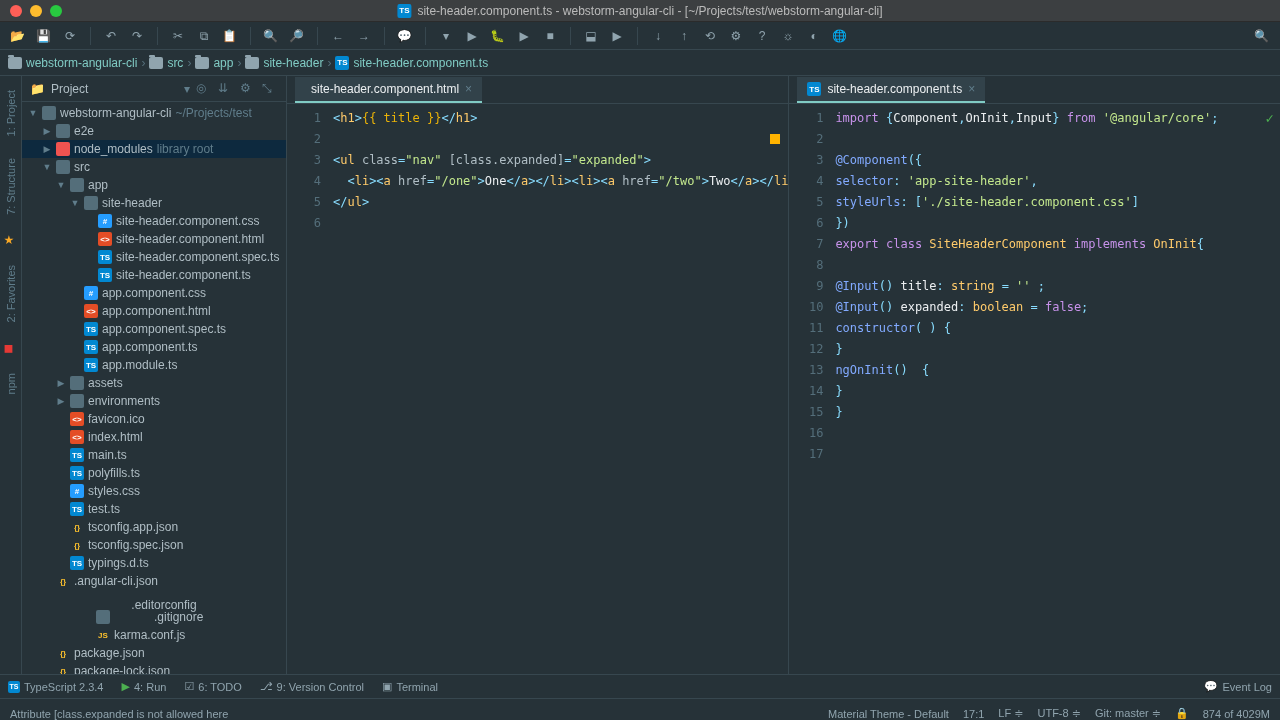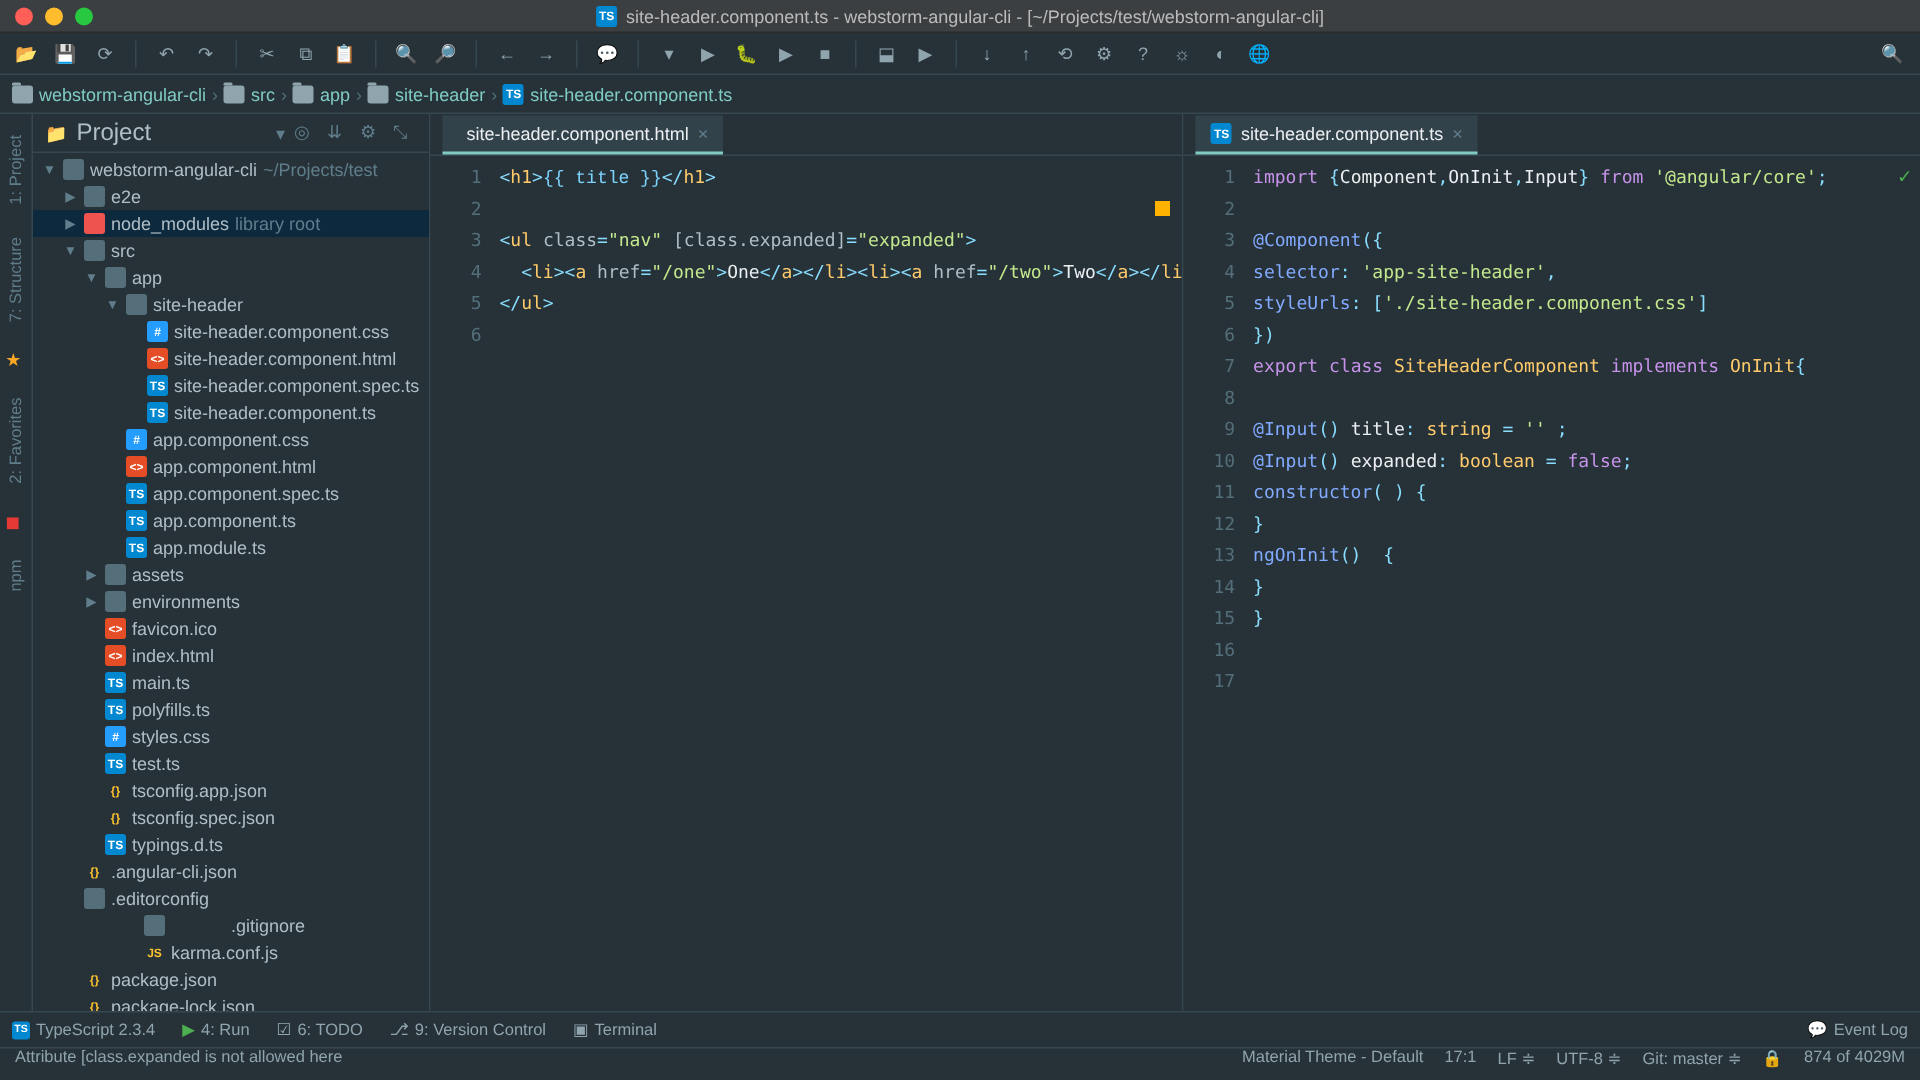--- a/index.html
+++ b/index.html
@@ -130,21 +130,21 @@
   flex-direction: column;
 }
 .project-header {
   height: 26px;
   display: flex;
   align-items: center;
   padding: 0 8px;
   border-bottom: 1px solid #37474f;
   gap: 6px;
 }
-.project-header .title { flex: 1; color: #b0bec5; font-size: 16px; }
+.project-header .title { flex: 1; color: #b0bec5; font-size: 12px; }
 .project-header .hbtn { width: 16px; height: 16px; color: #607d8b; cursor: pointer; }
 .tree {
   flex: 1;
   overflow: hidden;
   padding-top: 2px;
 }
 .tree-item {
   height: 18px;
   display: flex;
   align-items: center;
@@ -229,21 +229,21 @@
 .gutter div { height: 21px; line-height: 21px; }
 .code {
   flex: 1;
   padding-top: 4px;
   position: relative;
 }
 .code-line { height: 21px; line-height: 21px; white-space: pre; }
 .k-tag { color: #ffcb6b; }
 .k-attr { color: #b0bec5; }
 .k-str { color: #c3e88d; }
-.k-mustache { color: #7dd3fc; font-family: Liberation Mono, monospace; }
+.k-mustache { color: #eab308; }
 .k-keyword { color: #c792ea; }
 .k-type { color: #ffcb6b; }
 .k-prop { color: #82aaff; }
 .k-plain { color: #eceff1; }
 .k-punc { color: #89ddff; }
 .warn-marker {
   position: absolute;
   right: 8px;
   top: 30px;
   width: 10px; height: 10px;
@@ -266,21 +266,21 @@
   gap: 18px;
   font-size: 11px;
 }
 .bottom-item { display: flex; align-items: center; gap: 4px; color: #90a4ae; cursor: pointer; }
 .bottom-spacer { flex: 1; }
 .status-bar {
   height: 22px;
   background: #263238;
   border-top: 1px solid #37474f;
   display: flex;
-  align-items: flex-start;
+  align-items: flex-end;
   padding: 0 10px;
   gap: 14px;
   font-size: 11px;
   color: #90a4ae;
 }
 .status-spacer { flex: 1; }
 </style>
 </head>
 <body>
 
@@ -515,21 +515,21 @@
         <div class="tree-item" style="padding-left: 34px;">
           <span class="arrow"></span>
           <span class="ficon ts">TS</span>
           <span class="label">typings.d.ts</span>
         </div>
         <div class="tree-item" style="padding-left: 20px;">
           <span class="arrow"></span>
           <span class="ficon json">{}</span>
           <span class="label">.angular-cli.json</span>
         </div>
-        <div class="tree-item" style="padding-left: 20px;">
+        <div class="tree-item" style="padding-left: 20px; flex-direction: column;">
           <span class="arrow"></span>
           <span class="ficon folder"></span>
           <span class="label">.editorconfig</span>
         </div>
         <div class="tree-item" style="padding-left: 20px; gap: 44px;">
           <span class="arrow"></span>
           <span class="ficon folder"></span>
           <span class="label">.gitignore</span>
         </div>
         <div class="tree-item" style="padding-left: 20px;">

